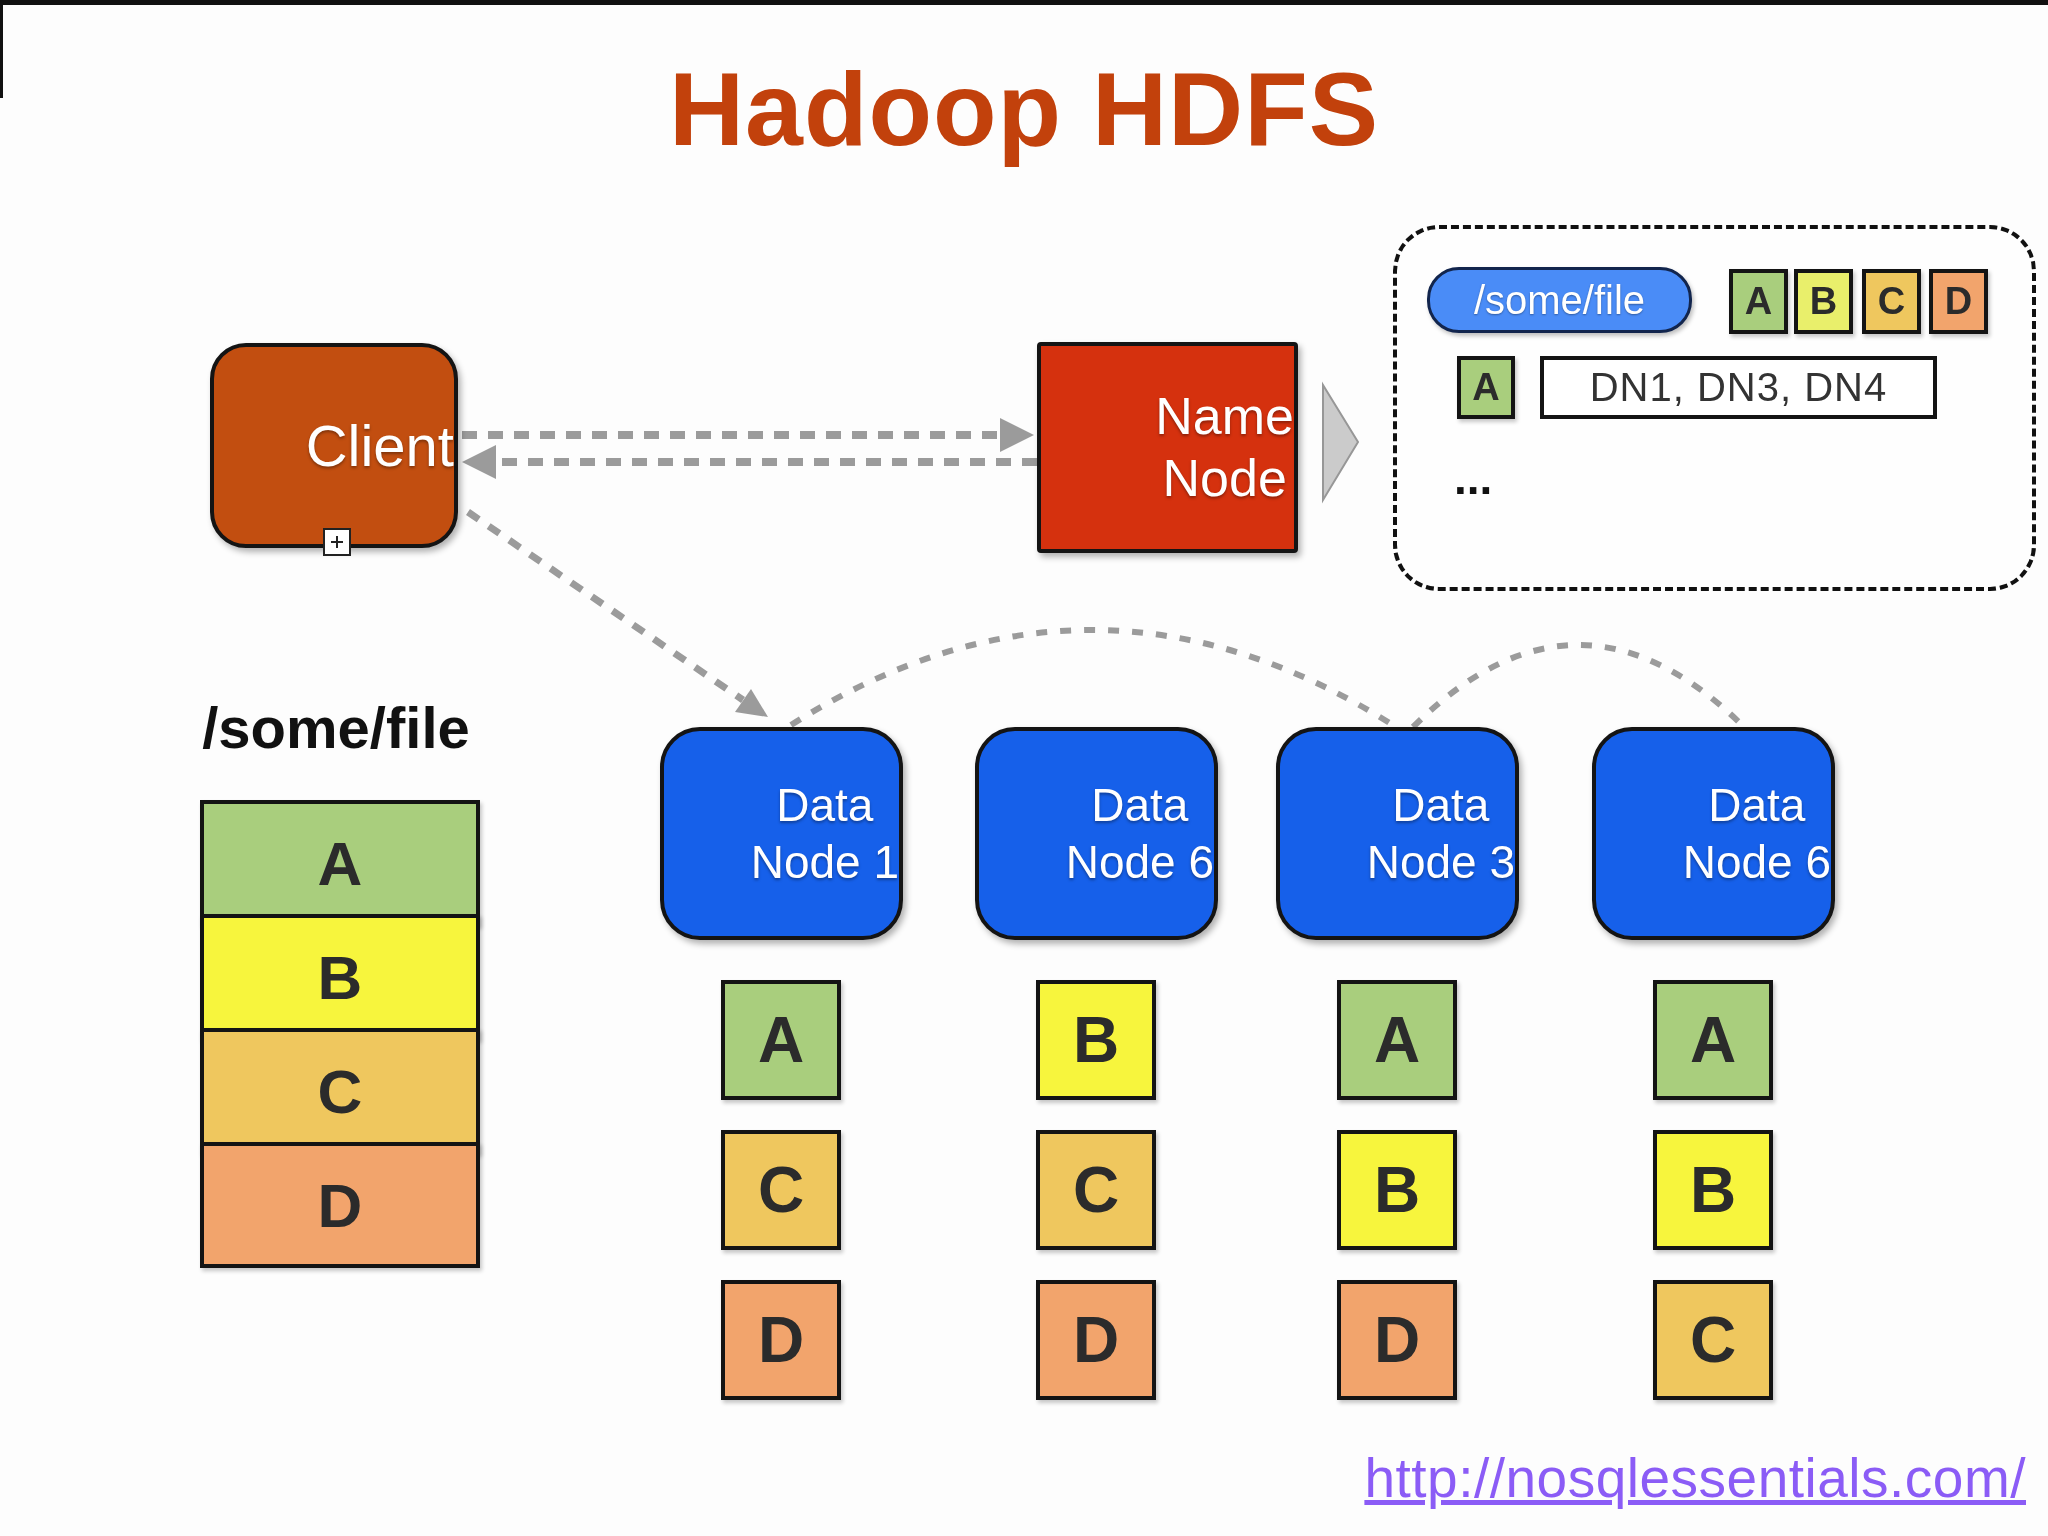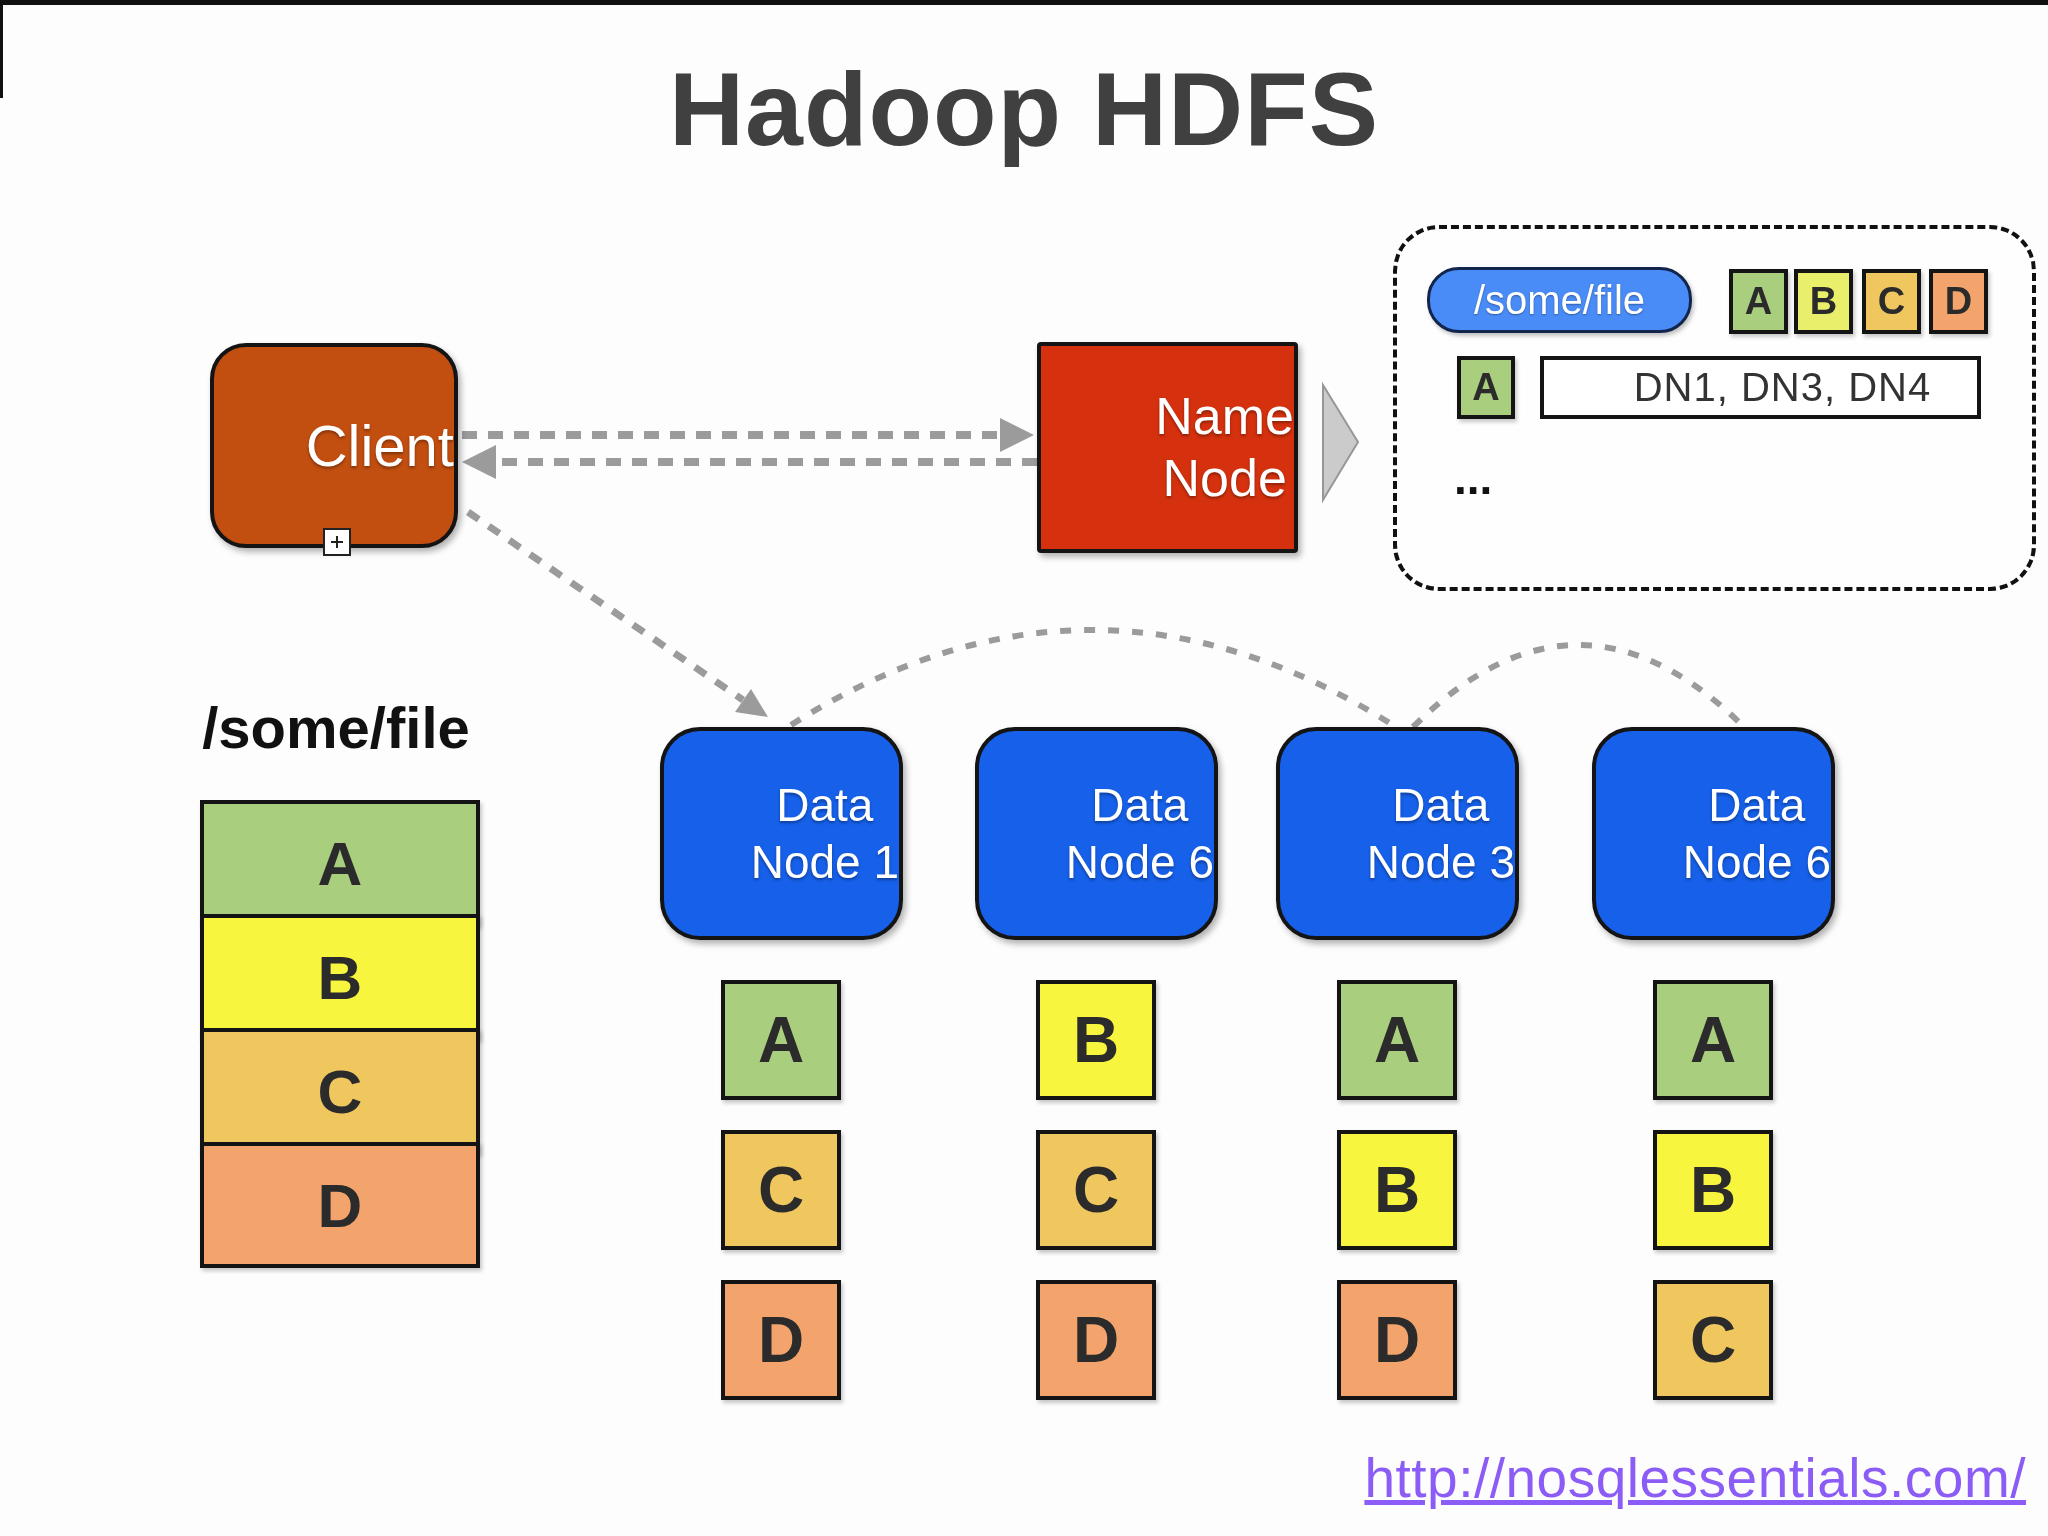--- a/index.html
+++ b/index.html
@@ -6,21 +6,21 @@
   #canvas{
     position:relative;width:2048px;height:1536px;background:#fdfdfd;
     font-family:"Liberation Sans",sans-serif;overflow:hidden;
   }
   .abs{position:absolute;}
   
   .frame-top{left:0;top:0;width:2048px;height:5px;background:#111;}
   .frame-left{left:0;top:0;width:3px;height:98px;background:#111;}
   
   .title{left:0;top:50px;width:2048px;text-align:center;font-size:104px;
-    font-weight:bold;color:#404040;letter-spacing:1px;}
+    font-weight:bold;color:#c2410c;letter-spacing:1px;}
   
   .node{display:flex;align-items:center;justify-content:flex-end;text-align:center;
     border:4px solid #141414;color:#fff;
     box-shadow:3px 4px 6px rgba(0,0,0,.30);
     text-shadow:0 2px 3px rgba(0,0,0,.35);}
   .client{left:210px;top:343px;width:240px;height:197px;border-radius:36px;font-size:58px;}
   .namenode{left:1037px;top:342px;width:253px;height:203px;border-radius:4px;
     font-size:52px;line-height:1.18;}
   .datanode{top:727px;width:235px;height:205px;border-radius:40px;
     font-size:46px;line-height:1.22;}
@@ -36,21 +36,21 @@
     justify-content:center;font-size:40px;text-shadow:0 1px 2px rgba(0,0,0,.35);
     box-shadow:2px 3px 4px rgba(0,0,0,.25);}
   .blk{display:flex;align-items:center;justify-content:center;
     border:4px solid #141414;color:#2b2b2b;font-weight:bold;
     box-shadow:2px 3px 4px rgba(0,0,0,.22);}
   .pblk{top:40px;width:51px;height:57px;font-size:38px;}
   .pb0{left:332px;} .pb1{left:397px;} .pb2{left:465px;} .pb3{left:532px;}
   .map-blk{left:60px;top:127px;width:50px;height:55px;font-size:38px;}
   .map-box{left:143px;top:127px;width:389px;height:55px;background:#fff;
     border:4px solid #141414;display:flex;align-items:center;justify-content:center;
-    font-size:40px;color:#333;letter-spacing:1px;padding-left:44px;}
+    font-size:40px;color:#333;letter-spacing:1px;}
   .ellipsis{left:57px;top:222px;font-size:46px;font-weight:bold;color:#111;}
   
   .file-label{left:150px;top:694px;width:372px;text-align:center;font-size:58px;
     font-weight:bold;color:#111;}
   .file-row{left:200px;width:272px;height:118px;font-size:62px;}
   .fr0{top:800px;} .fr1{top:914px;} .fr2{top:1028px;} .fr3{top:1142px;}
   
   .rep{width:112px;height:112px;font-size:64px;}
   .rc0{left:721px;} .rc1{left:1036px;} .rc2{left:1337px;} .rc3{left:1653px;}
   .rr0{top:980px;} .rr1{top:1130px;} .rr2{top:1280px;}

